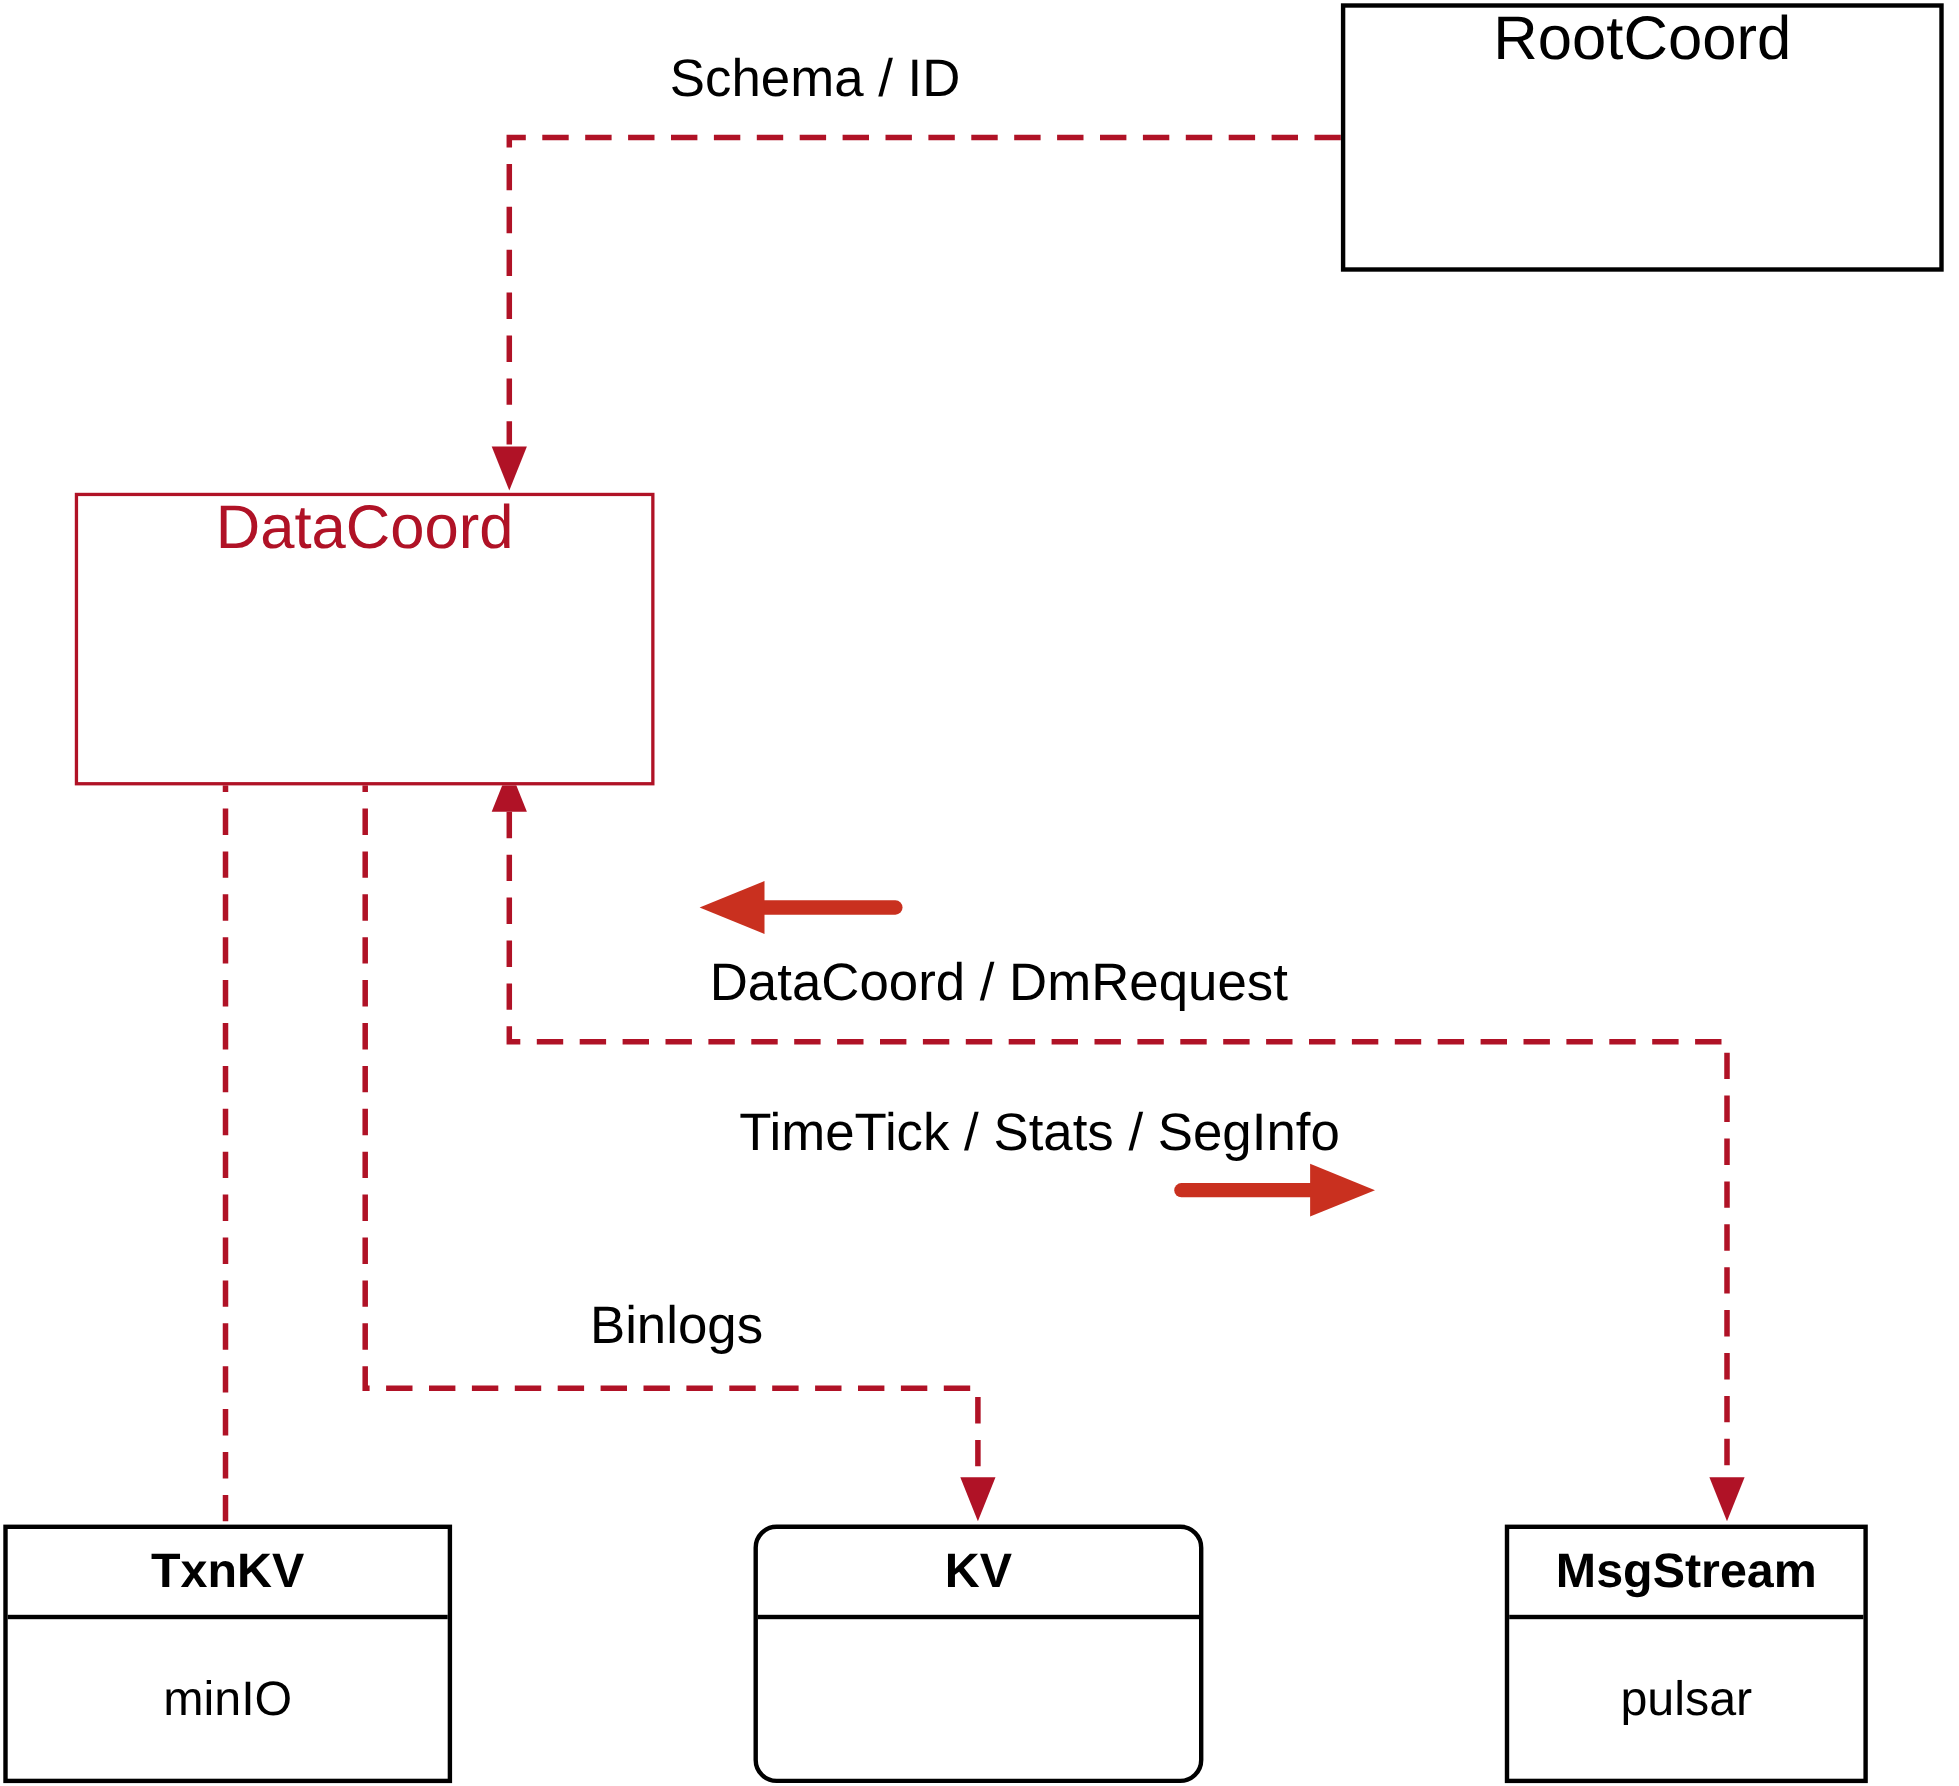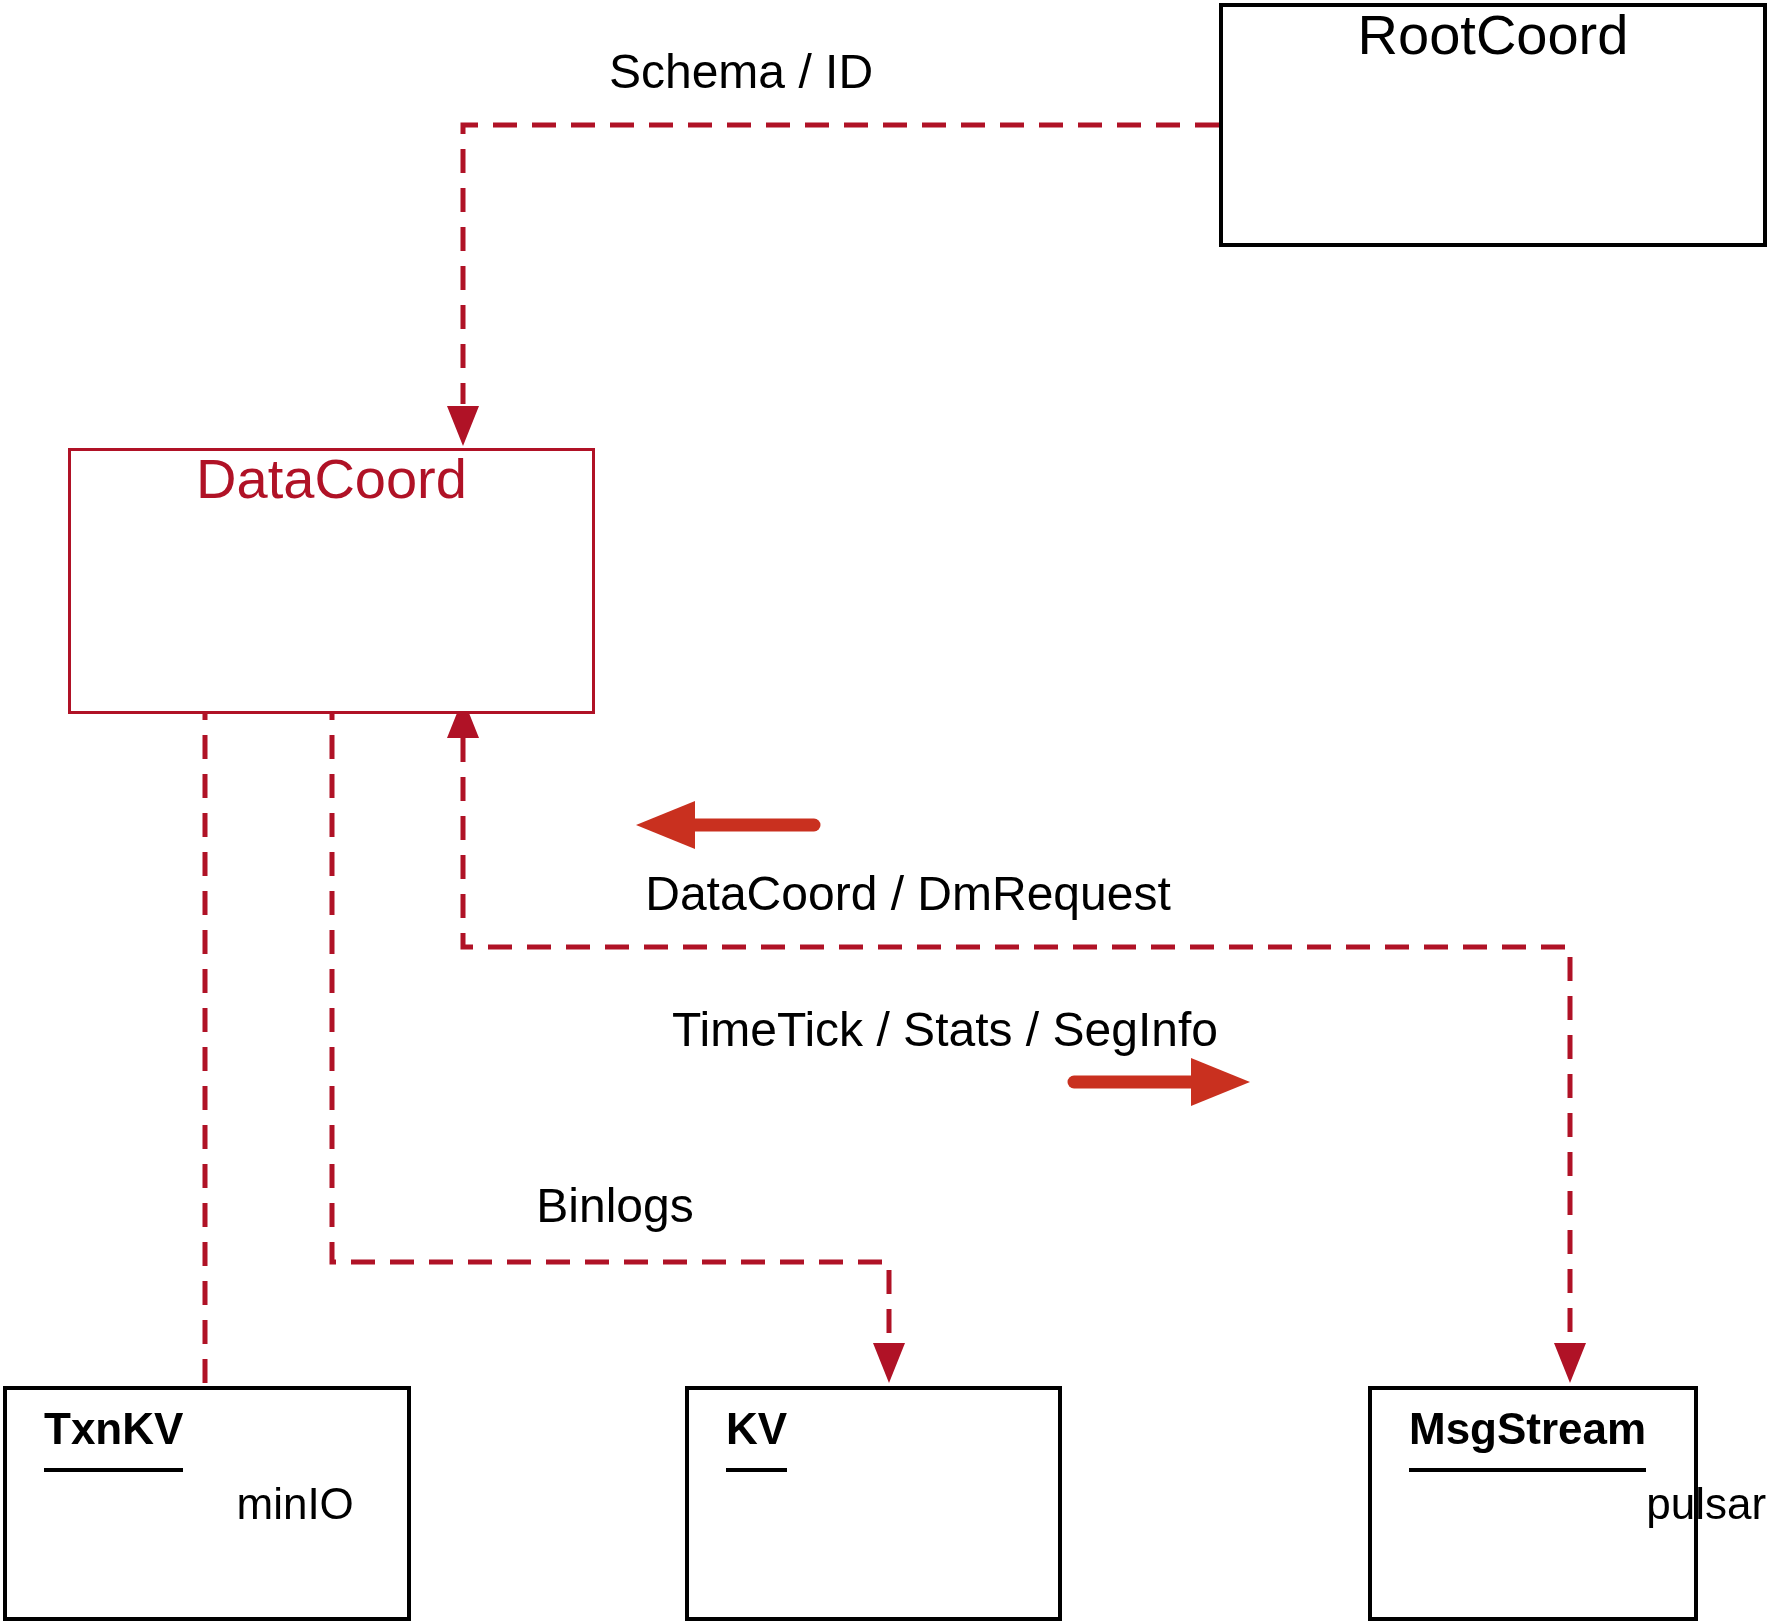--- a/index.html
+++ b/index.html
@@ -43,21 +43,21 @@
     border:3px solid var(--crimson);
     color:var(--crimson);
   }
   .node-label{font-size:56px;line-height:1;}
 
   .tablebox{
     position:absolute;
     box-sizing:border-box;
     background:var(--paper);
     border:4px solid var(--ink);
-    display:flex;flex-direction:row;padding-left:37px;
+    display:flex;flex-direction:column;
   }
   .tablebox .head{
     box-sizing:border-box;
     height:82px;
     border-bottom:4px solid var(--ink);
     display:flex;align-items:center;justify-content:center;
     font-weight:bold;font-size:44px;
   }
   .tablebox .body{
     flex:1;
@@ -108,21 +108,21 @@
     <span class="node-label">DataCoord</span>
   </div>
 
   <div class="tablebox" style="left:3px;top:1386px;width:408px;height:235px;">
     <div class="head">TxnKV</div>
     <div class="body">
       <span>minIO</span>
     </div>
   </div>
 
-  <div class="tablebox" style="left:685px;top:1386px;width:377px;height:235px;">
+  <div class="tablebox" style="left:685px;top:1386px;width:409px;height:235px;border-radius:21px;">
     <div class="head">KV</div>
   </div>
 
   <div class="tablebox" style="left:1368px;top:1386px;width:330px;height:235px;">
     <div class="head">MsgStream</div>
     <div class="body">
       <span>pulsar</span>
     </div>
   </div>
 

